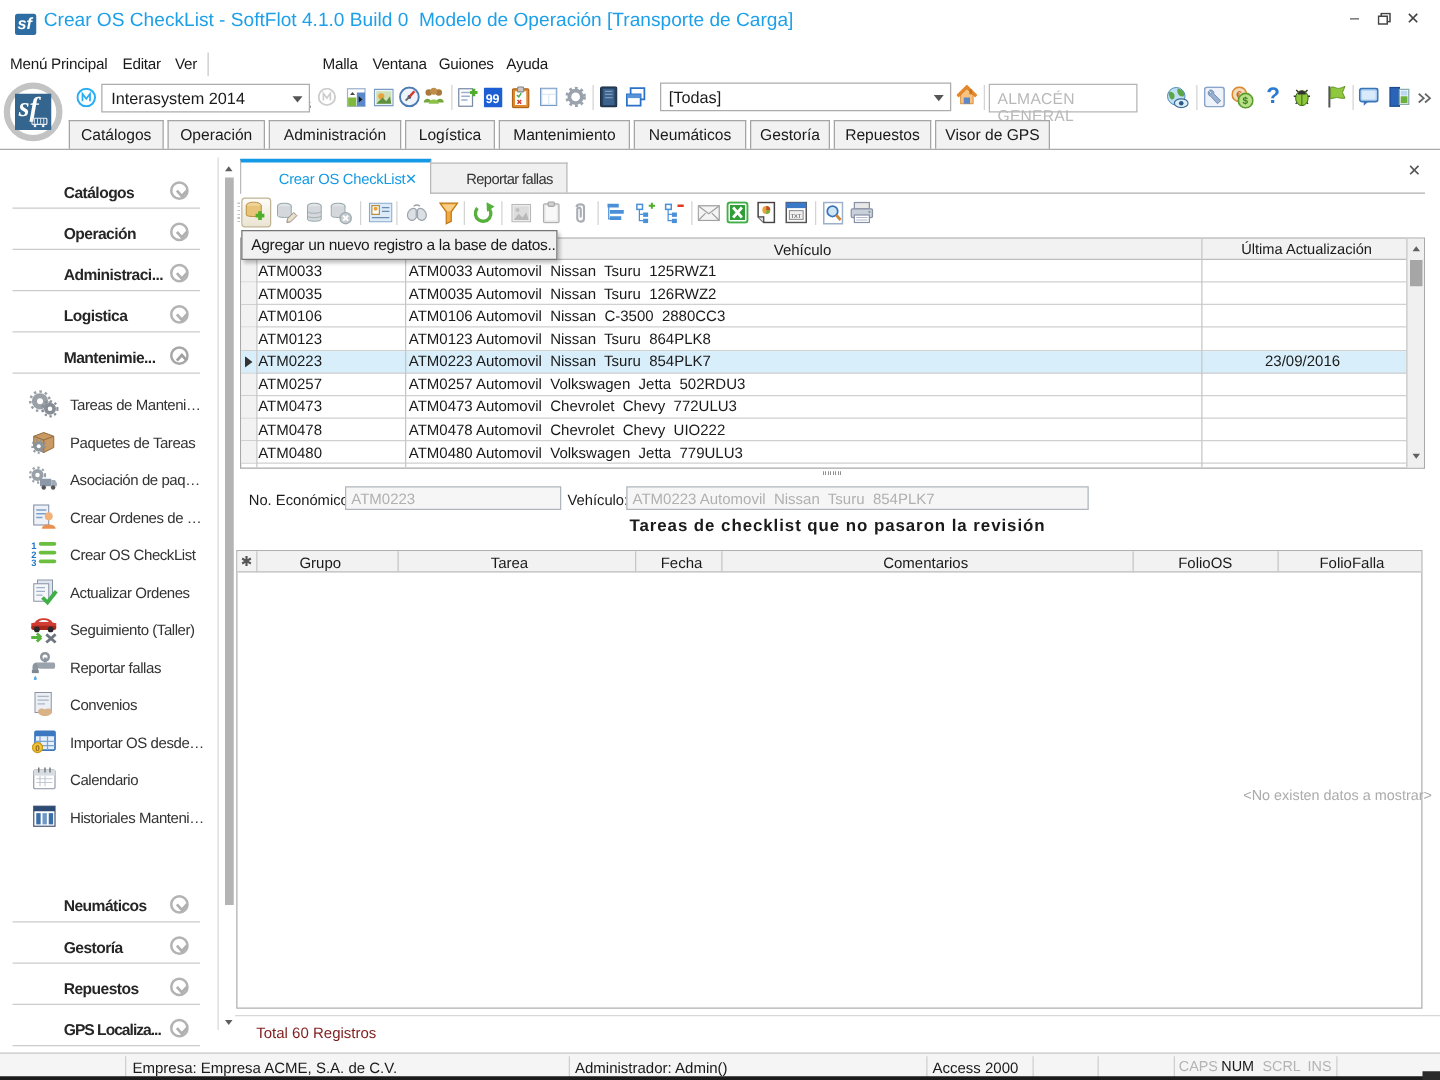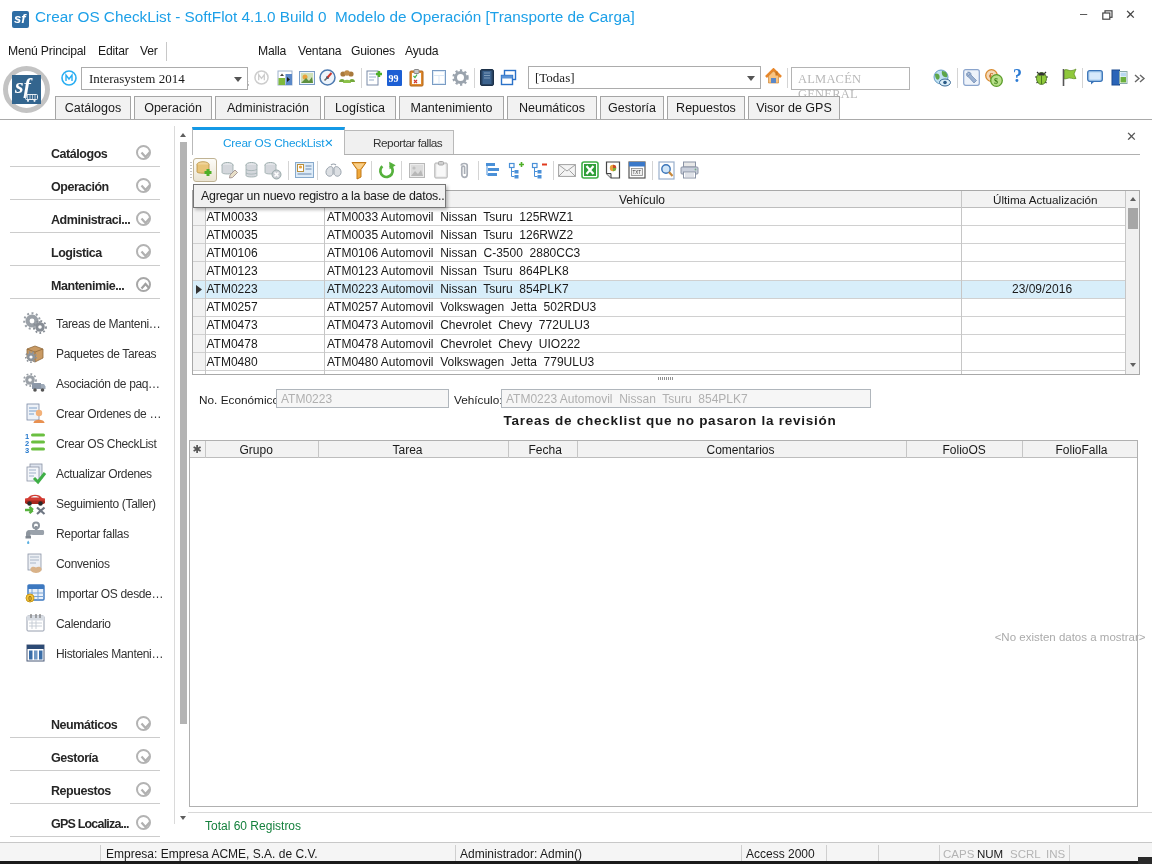--- a/index.html
+++ b/index.html
@@ -49,21 +49,21 @@
   <span class="ab" style="left:98px;">Editar</span>
   <span class="ab" style="left:140px;">Ver</span>
   <span class="ab" style="left:178px;margin-top:32px;">Herramientas</span>
   <span class="ab" style="left:258px;">Malla</span>
   <span class="ab" style="left:298px;">Ventana</span>
   <span class="ab" style="left:351px;">Guiones</span>
   <span class="ab" style="left:405px;">Ayuda</span>
 </div>
 <div class="vline" style="left:166px;top:42px;height:19px;background:#c8c8c8;"></div>
 
-<div id="toolbar" class="ab" style="left:0;top:62px;width:1152px;height:33px;font-family:Liberation Serif, serif;">
+<div id="toolbar" class="ab" style="left:0;top:62px;width:1152px;height:33px;">
   <svg class="ab" style="left:61px;top:8px;" width="16" height="16" viewBox="0 0 16 16">
         <circle cx="8" cy="8" r="7" fill="none" stroke="#29aef2" stroke-width="1.6"></circle>
         <path d="M5 11 V5 L8 9 L11 5 V11" fill="none" stroke="#29aef2" stroke-width="1.4"></path>
       </svg>
   <div class="ab" style="left:81px;top:5px;width:167px;height:23px;border:1px solid #acacac;background:#fff;">
     <div class="ab t13" style="left:7px;top:3px;">Interasystem 2014</div>
     <div class="ab" style="left:152px;top:9px;width:0;height:0;border-left:4px solid transparent;border-right:4px solid transparent;border-top:5px solid #555;"></div>
   </div>
   <svg class="ab" style="left:254px;top:8px;" width="15" height="15" viewBox="0 0 16 16">
         <circle cx="8" cy="8" r="7" fill="none" stroke="#cdcdcd" stroke-width="1.6"></circle>
@@ -665,21 +665,21 @@
       <div class="vline" style="left:318.5px;top:0;height:17px;background:#c6c6c6;"></div>
       <div class="vline" style="left:387.5px;top:0;height:17px;background:#c6c6c6;"></div>
       <div class="vline" style="left:716.5px;top:0;height:17px;background:#c6c6c6;"></div>
       <div class="vline" style="left:832px;top:0;height:17px;background:#c6c6c6;"></div>
     </div>
     <div class="ab" style="left:9px;top:190px;width:947px;text-align:right;font-size:11.5px;color:#ababab;">&lt;No existen datos a mostrar&gt;</div>
   </div>
 </div>
 
 <div class="ab" style="left:188px;top:812px;width:964px;height:1px;background:#d8d8d8;"></div>
-<div class="ab" style="left:205px;top:819px;font-size:12px;color:#15803d;">Total 60 Registros</div>
+<div class="ab" style="left:205px;top:819px;font-size:12px;color:#7f1d1d;">Total 60 Registros</div>
 
 <div class="ab" style="left:0;top:842px;width:1152px;height:22px;background:#f5f5f5;border-top:1px solid #c8c8c8;">
   <div class="vline" style="left:100px;top:2px;height:18px;background:#cfcfcf;"></div>
   <div class="ab t12" style="left:106px;top:3.5px;">Empresa: Empresa ACME, S.A. de C.V.</div>
   <div class="vline" style="left:455px;top:2px;height:18px;background:#cfcfcf;"></div>
   <div class="ab t12" style="left:460px;top:3.5px;">Administrador: Admin()</div>
   <div class="vline" style="left:741px;top:2px;height:18px;background:#cfcfcf;"></div>
   <div class="ab t12" style="left:746px;top:3.5px;">Access 2000</div>
   <div class="vline" style="left:826px;top:2px;height:18px;background:#cfcfcf;"></div>
   <div class="vline" style="left:878px;top:2px;height:18px;background:#cfcfcf;"></div>

